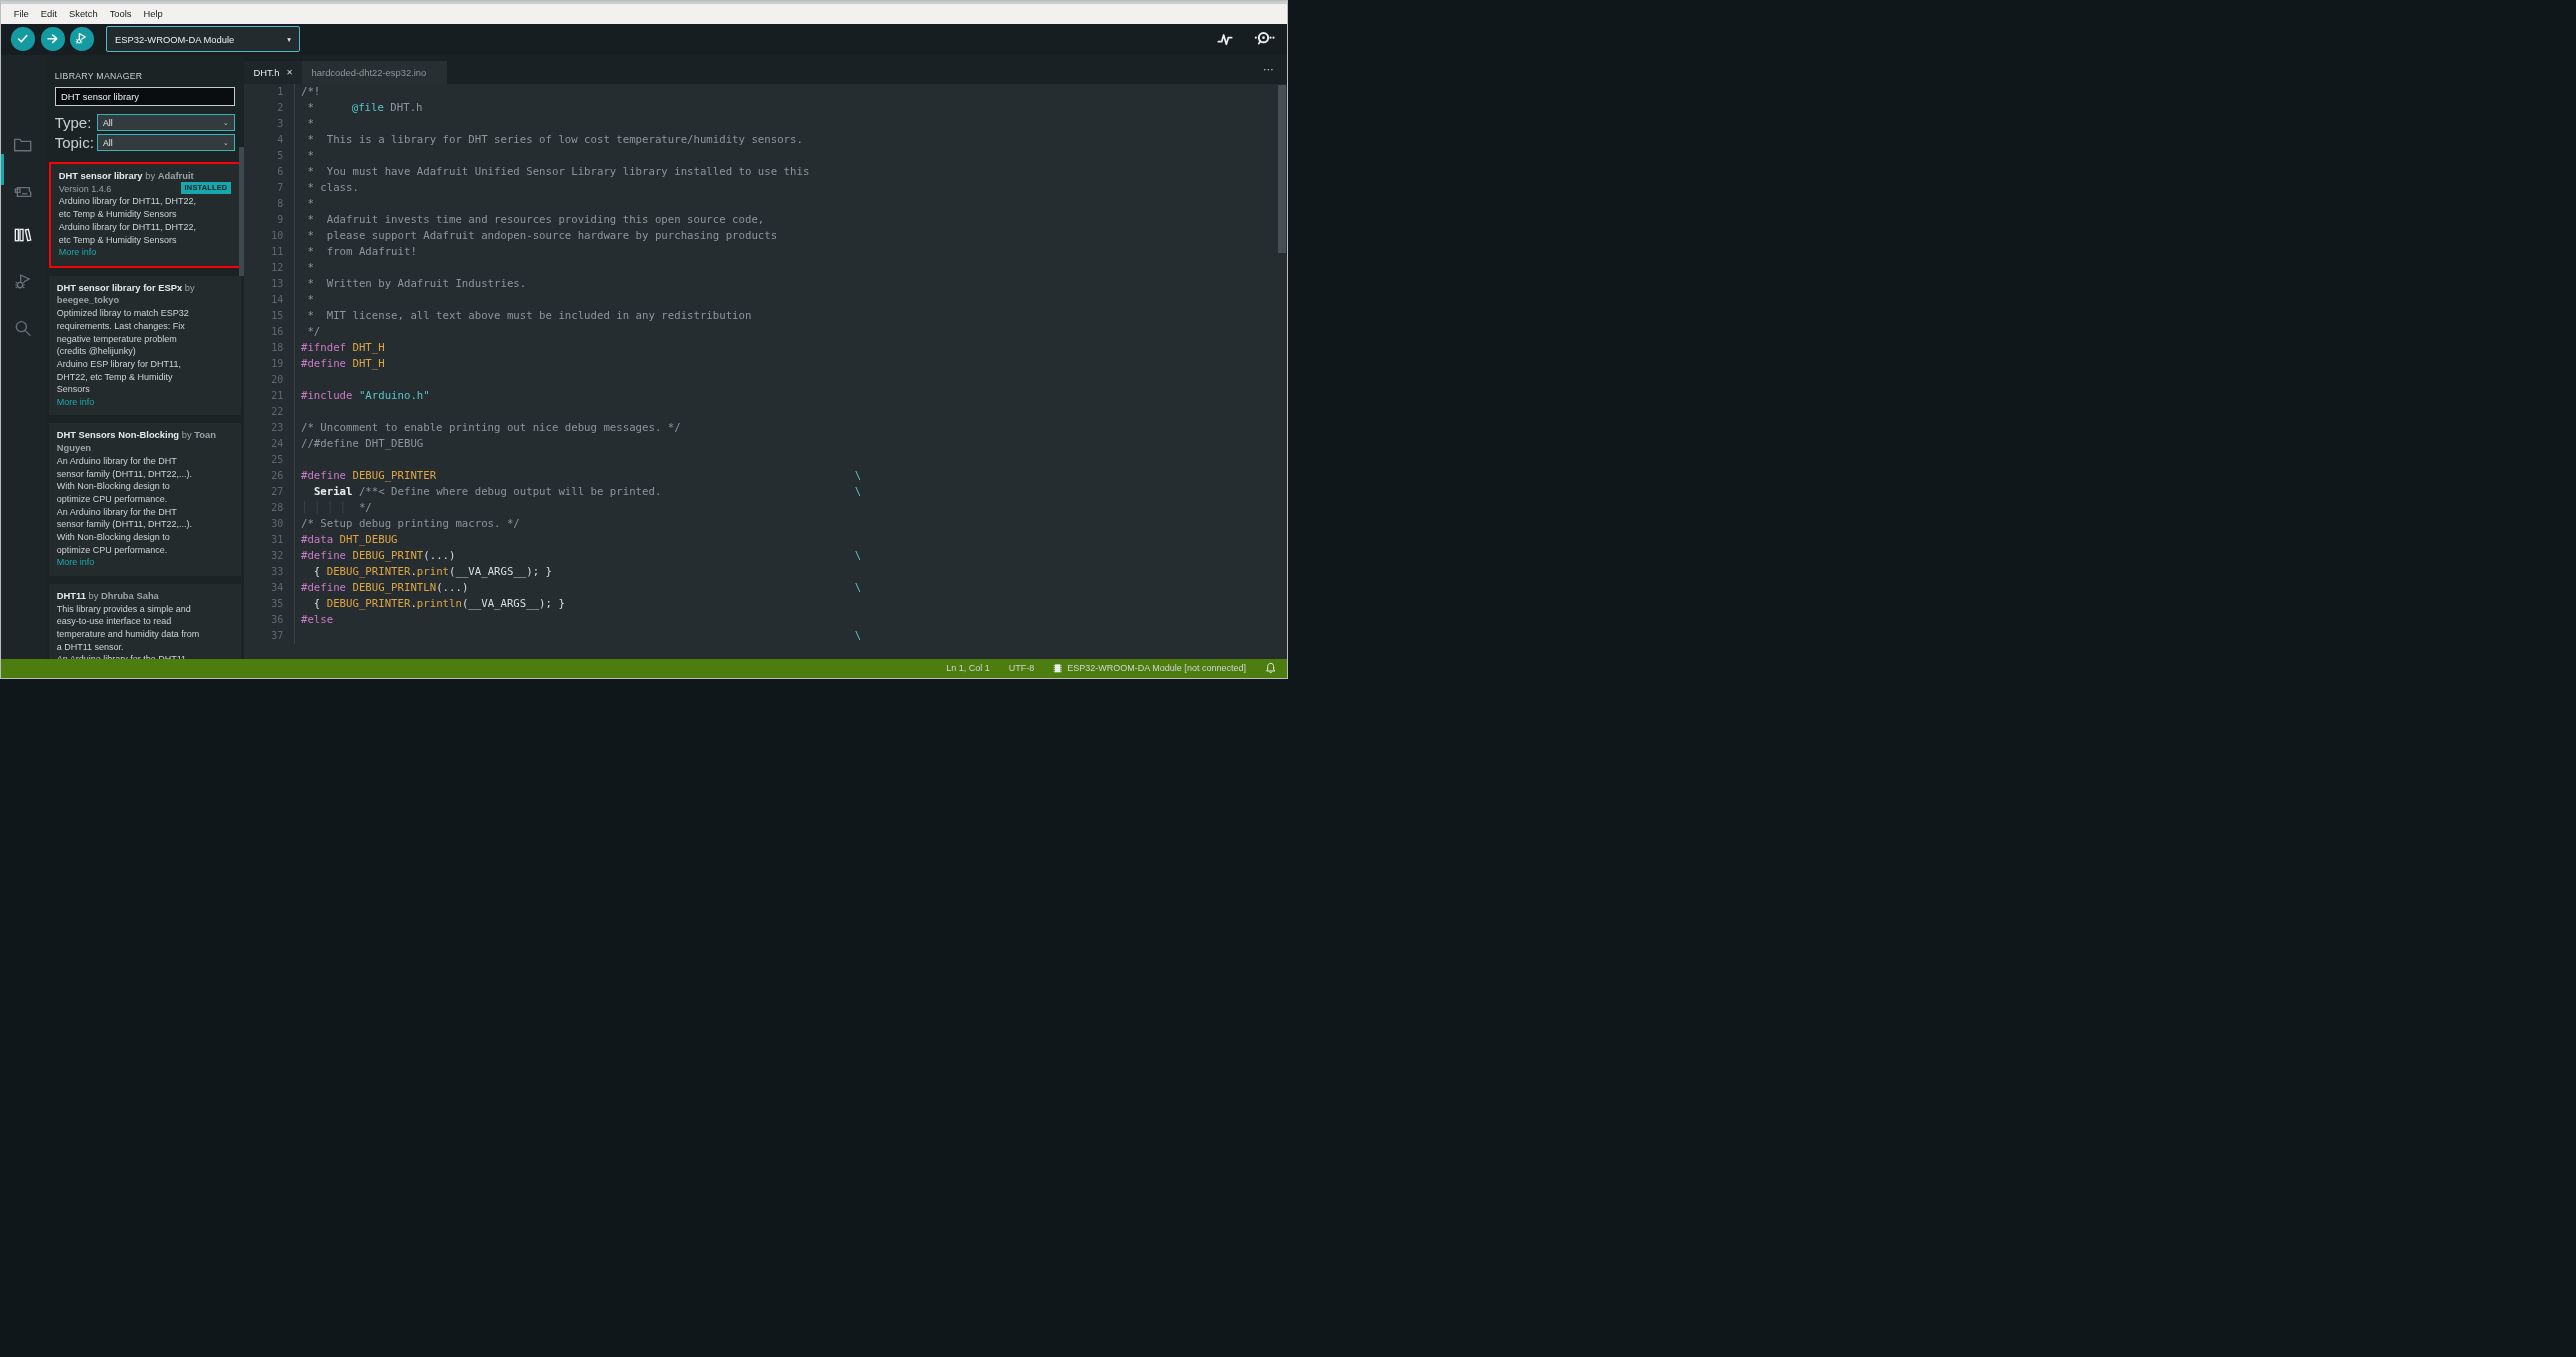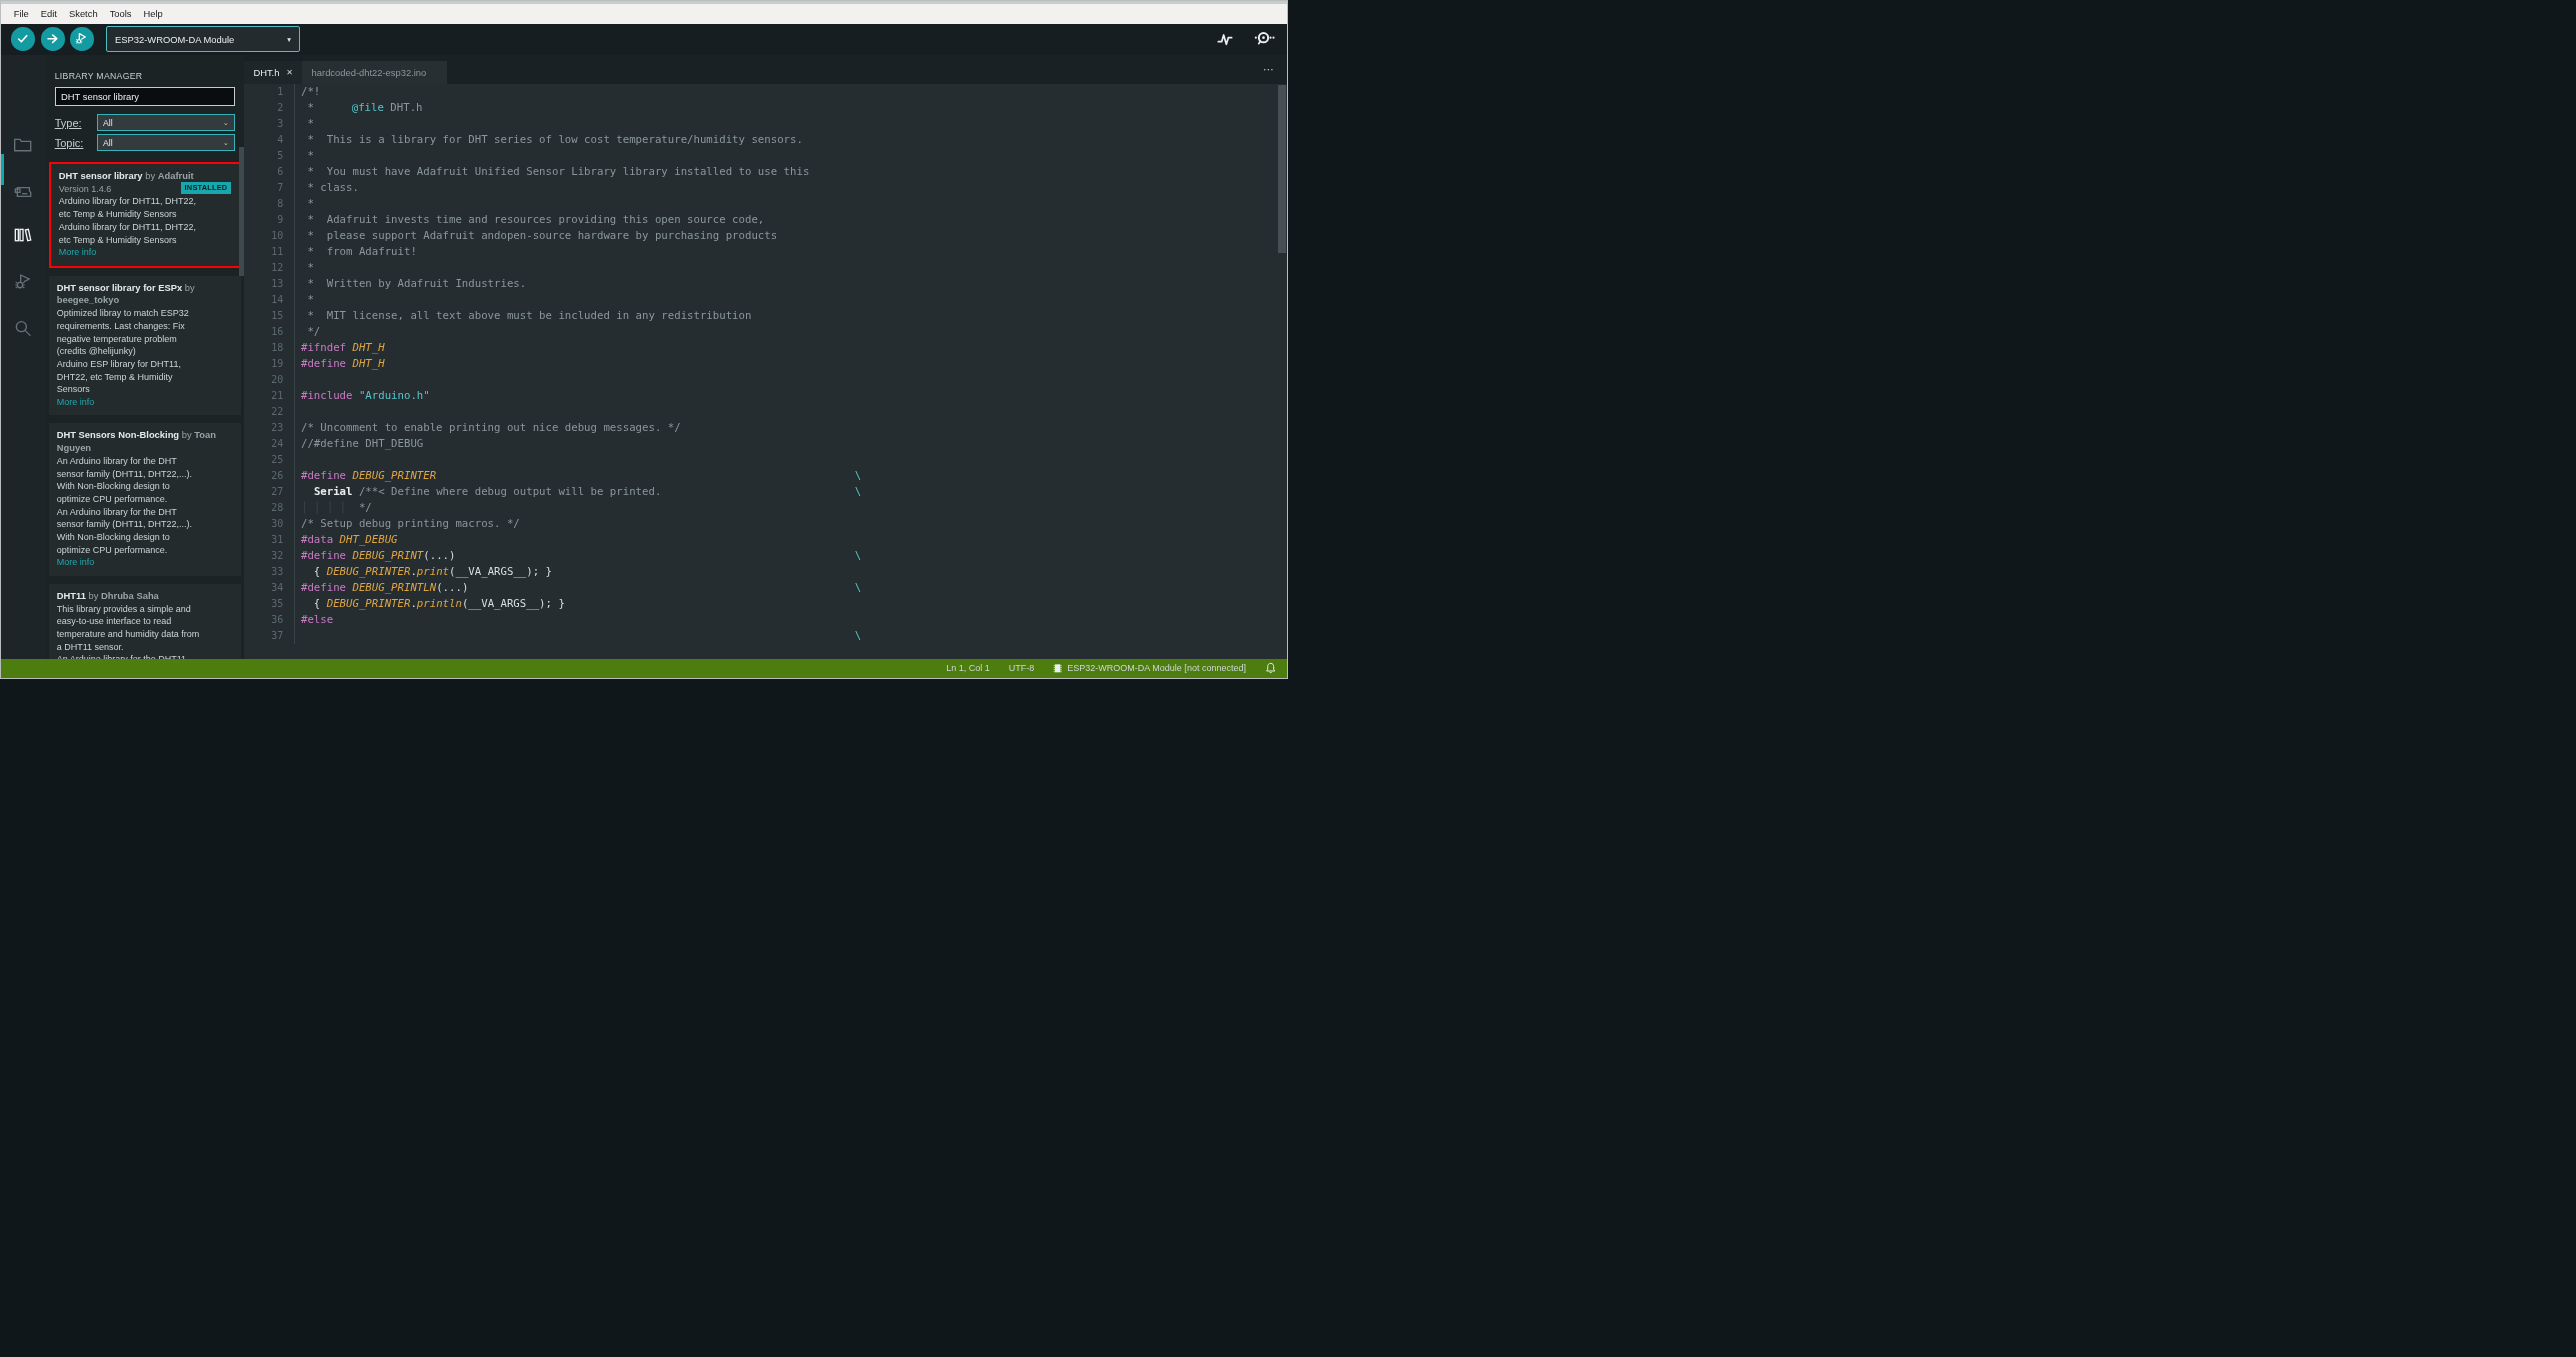--- a/index.html
+++ b/index.html
@@ -27,21 +27,21 @@
   .act-icon { position:absolute; left:11.4px; width:21.4px; height:21.4px; color:#667276; }
   .act-icon.active { color:#eef3f4; }
   #active-indicator { position:absolute; left:0; top:99px; width:2.7px; height:31px; background:#0fa8ad; }
 
   #library-panel { position:relative; width:198px; background:#1b2325; flex:none; overflow:hidden; }
   #lm-header { margin:16px 0 0 8.7px; color:#c6ced1; font-size:8.7px; letter-spacing:0.3px; }
   #lm-search { display:block; margin:6px 8.7px 0 8.7px; width:180px; height:19px; background:#090d0f;
                border:0.7px solid #c8cdcf; color:#e8eef0; font-size:9.4px; padding:0 5.4px;
                font-family:"Liberation Sans", sans-serif; }
   .lm-filter-row { display:flex; align-items:center; margin:8px 8.7px 0 8.7px; }
-  .lm-filter-row .flabel { width:42px; color:#c6ced1; font-size:11px;text-decoration:underline; }
+  .lm-filter-row .flabel { width:42px; color:#c6ced1; font-size:15px; }
   .lm-select { width:139px; height:17px; background:#333b3e; border:0.7px solid #35b3b9; color:#e3e9eb;
                font-size:8.7px; display:flex; align-items:center; padding:0 5.4px; }
   .lm-select .caret { margin-left:auto; color:#d0d6d8; font-size:7.4px; }
   #lm-results { margin-top:10.7px; }
   .lib-entry { background:#232b2d; margin:0 2.7px 8px 2.7px; padding:6px 8px 6.7px 8px; position:relative; }
   .lib-entry.annotated { border:2.7px solid #fb0007; }
   .lib-title { font-size:9.4px; line-height:12.7px; color:#e3eaec; }
   .lib-title .tname { font-weight:bold; }
   .lib-title .tby { color:#98a3a6; }
   .lib-title .tauthor { color:#98a3a6; font-weight:bold; }
@@ -59,21 +59,21 @@
   .tab.active { background:#1f2629; color:#e9eff1; }
   .tab.active .tab-close { margin-left:6.7px; font-size:8px; color:#cfd6d9; }
   .tab.inactive { background:#272f32; color:#8d989c; width:145px; }
   #tab-overflow { position:absolute; right:12px; top:8px; color:#cfd6d9; font-size:10.7px; letter-spacing:1.3px; }
 
   #code-area { position:absolute; top:29px; left:0; right:0; bottom:0; overflow:hidden;
                font-family:"DejaVu Sans Mono", monospace; font-size:10.7px; }
   .code-line { position:relative; height:16px; line-height:16px; white-space:pre; display:flex; }
   .ln { flex:none; width:50px; text-align:right; padding-right:10.7px; color:#5c696e; font-size:10px; }
   .lc { flex:1; border-left:0.7px solid #39444a; padding-left:6px; position:relative; }
-  .tok-c { color:#8b979b; } .tok-k { color:#cb79c5; } .tok-m { color:#dea440;font-style:italic; }
+  .tok-c { color:#8b979b; } .tok-k { color:#cb79c5; } .tok-m { color:#dea440; }
   .tok-p { color:#d8dfe2; } .tok-s { color:#58c4c9; } .tok-t { color:#58c4c9;padding-left:25px; }
   .tok-b { color:#e9eff1; font-weight:bold; } .tok-g { color:#39454a; }
   .tok-e { position:absolute; left:87ch; color:#58c4c9; }
   #editor-scrollbar { position:absolute; right:0.7px; top:29.5px; width:8px; height:168px; background:#454f54; }
 
   
   #statusbar { position:absolute; left:0; right:0; bottom:0; height:19.4px; background:#4d7c0f;
                display:flex; align-items:center; justify-content:flex-end; gap:19px; padding-right:10.7px;
                color:#ced6d9; font-size:9px; }
   .sb-item { display:flex; align-items:center; gap:4.7px; }

